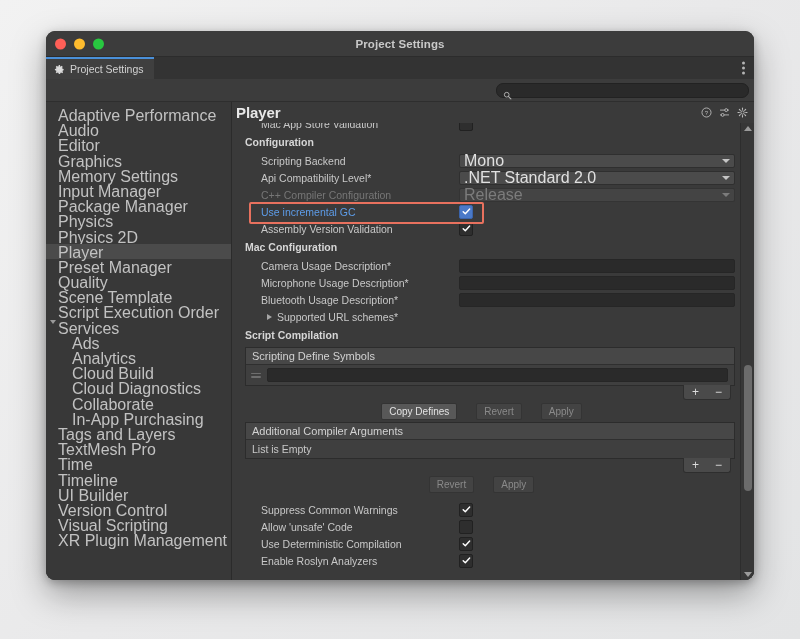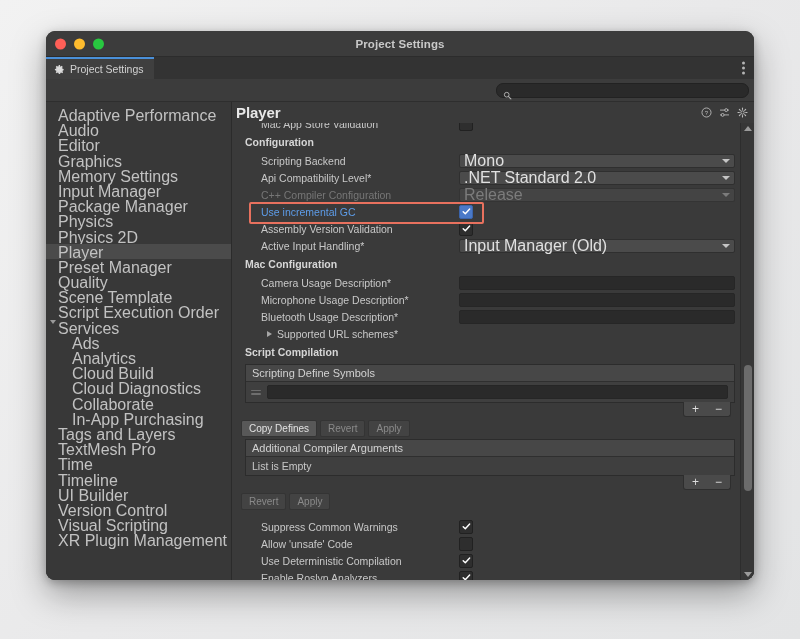--- a/index.html
+++ b/index.html
@@ -403,22 +403,22 @@
   }
   .plusminus span {
     width: 23px;
     text-align: center;
     font-size: 12px;
     line-height: 12px;
     color: #dcdcdc;
   }
   .btn-row {
     display: flex;
-    justify-content: flex-start;
-    gap: 3px;
+    justify-content: center;
+    gap: 19px;
     margin: 3px 13px 0 0;
   }
   .btn {
     height: 15px;
     padding: 0 7px;
     display: flex;
     align-items: center;
     font-size: 10px;
     color: #e2e2e2;
     background: #585858;
@@ -697,29 +697,20 @@
                 <div class="prop-row">
                   <div class="prop-label">Assembly Version Validation</div>
                   <div class="prop-control">
                     <span class="checkbox">
                       <svg viewBox="0 0 12 12" width="9" height="9">
                         <path d="M1.6 6.2 L4.4 9 L10.2 2.6" fill="none" stroke="#ffffff" stroke-width="1.9" stroke-linecap="round" stroke-linejoin="round"></path>
                       </svg>
                     </span>
                   </div>
                 </div>
-                <div class="prop-row">
-                  <div class="prop-label">Active Input Handling*</div>
-                  <div class="prop-control">
-                    <div class="dropdown">
-                      <span>Input Manager (Old)</span>
-                      <span class="caret"></span>
-                    </div>
-                  </div>
-                </div>
               </div>
 
             <div class="section-head">Mac Configuration</div>
             <div id="mac-configuration-rows">
                 <div class="prop-row">
                   <div class="prop-label">Camera Usage Description*</div>
                   <div class="prop-control">
                     <span class="textfield"></span>
                   </div>
                 </div>

